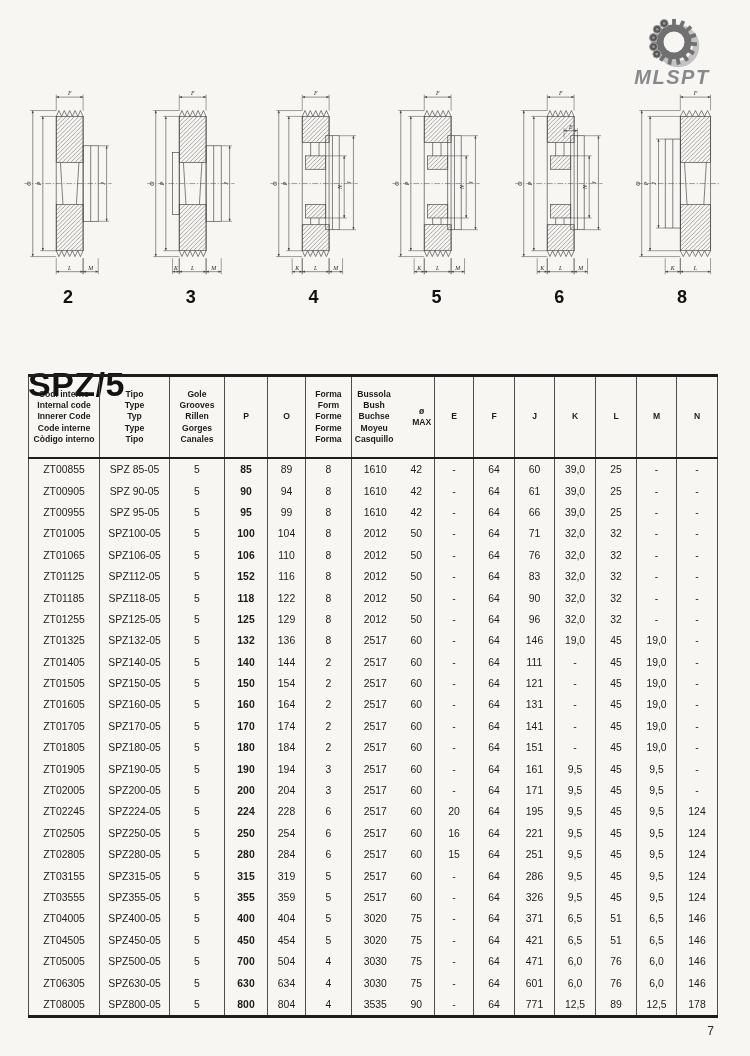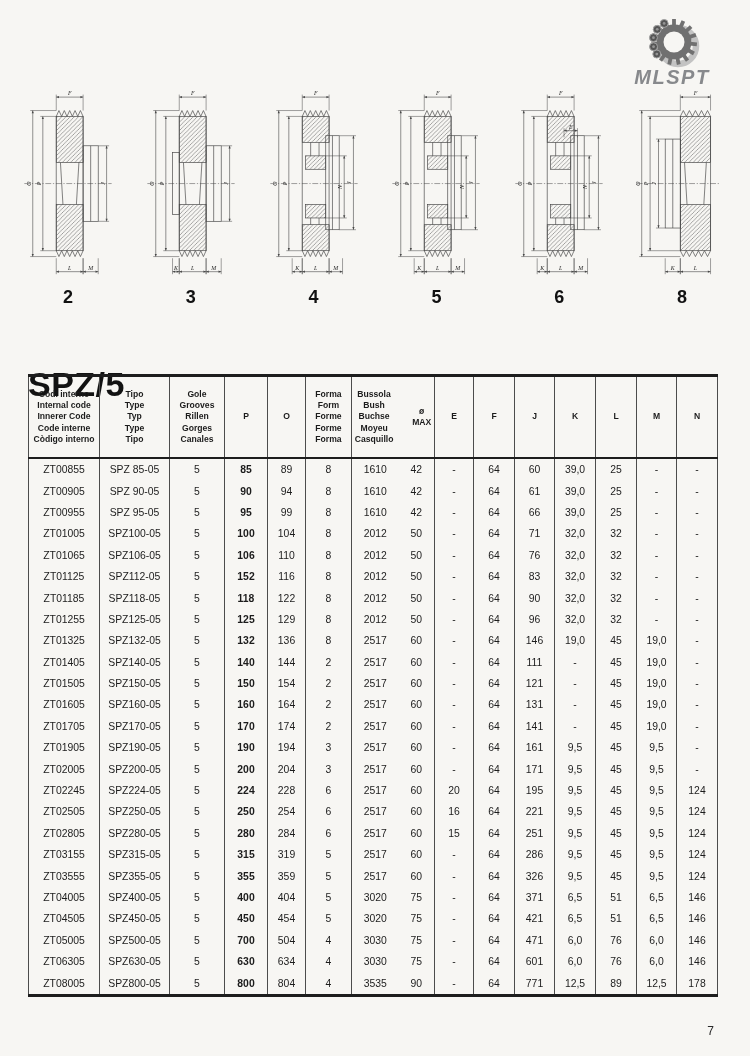--- a/index.html
+++ b/index.html
@@ -724,20 +724,37 @@
           <td class="max-col">60</td>
           <td>-</td>
           <td>64</td>
           <td>141</td>
           <td>-</td>
           <td>45</td>
           <td>19,0</td>
           <td>-</td>
         </tr>
         <tr>
+          <td>ZT01805</td>
+          <td>SPZ180-05</td>
+          <td>5</td>
+          <td class="p-col">180</td>
+          <td>184</td>
+          <td>2</td>
+          <td>2517</td>
+          <td class="max-col">60</td>
+          <td>-</td>
+          <td>64</td>
+          <td>151</td>
+          <td>-</td>
+          <td>45</td>
+          <td>19,0</td>
+          <td>-</td>
+        </tr>
+        <tr>
           <td>ZT01905</td>
           <td>SPZ190-05</td>
           <td>5</td>
           <td class="p-col">190</td>
           <td>194</td>
           <td>3</td>
           <td>2517</td>
           <td class="max-col">60</td>
           <td>-</td>
           <td>64</td>

